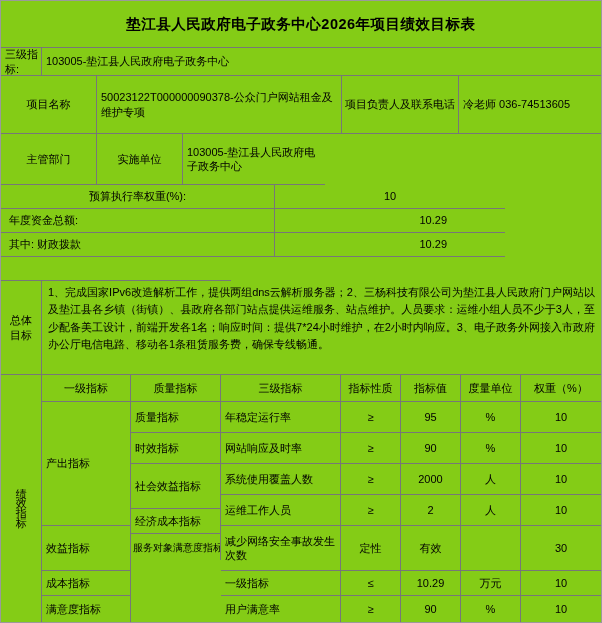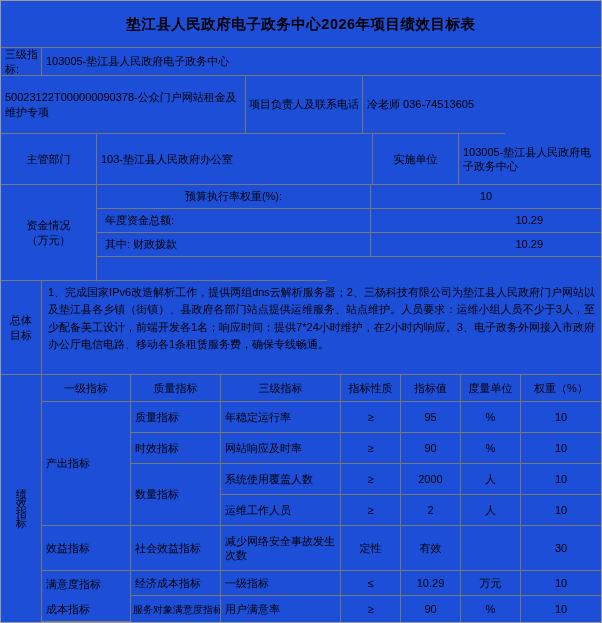--- a/index.html
+++ b/index.html
@@ -1,18 +1,18 @@
 <!DOCTYPE html>
 <html><head>
 <meta charset="utf-8">
 <style>
   * { margin:0; padding:0; box-sizing:border-box; }
   html,body { width:602px; height:623px; }
   body { font-family:"Liberation Sans","DejaVu Sans",sans-serif; background:#fff; color:#000; }
-  .page { width:602px; height:623px; border:1px solid #9a9a9a; background:#1d4ed8; overflow:hidden; }
+  .page { width:602px; height:623px; border:1px solid #9a9a9a; background:#84cc16; overflow:hidden; }
   .title { height:46px; display:flex; align-items:center; justify-content:center;
            font-weight:bold; font-size:14.5px; letter-spacing:0.5px; }
   .tbl { width:600px; border-top:1px solid #777; }
   .tr { display:flex; }
   .td { display:flex; align-items:center; font-size:11px; line-height:1.3;
         padding:2px 4px; border-right:1px solid #777; border-bottom:1px solid #777; overflow:hidden; }
   .center { justify-content:center; text-align:center; }
   .left   { justify-content:flex-start; text-align:left; }
   .right  { justify-content:flex-end; text-align:right; }
   .last { border-right:none; }
@@ -32,35 +32,33 @@
   <div class="title">垫江县人民政府电子政务中心2026年项目绩效目标表</div>
 
   <div class="tbl">
 
     <div class="tr" style="height:28px">
       <div class="td left" style="width:41px;padding:2px 1px 2px 4px">三级指标:</div>
       <div class="td left last" style="width:559px">103005-垫江县人民政府电子政务中心</div>
     </div>
 
     <div class="tr" style="height:58px">
+      <div class="td center" style="width:96px">项目名称</div>
       <div class="td left brk" style="width:245px">50023122T000000090378-公众门户网站租金及维护专项</div>
       <div class="td center" style="width:117px;padding:2px 1px">项目负责人及联系电话</div>
       <div class="td left last" style="width:142px">冷老师 036-74513605</div>
     </div>
 
     <div class="tr" style="height:51px">
       <div class="td center" style="width:96px">主管部门</div>
-      <div class="td left" style="width:276px">103-垫江县人民政府办公室</div>
       <div class="td center" style="width:86px">实施单位</div>
       <div class="td left brk last" style="width:142px">103005-垫江县人民政府电子政务中心</div>
     </div>
 
     <div class="tr" style="height:96px">
-      <div class="td center pre" style="width:96px">资金情况
-（万元）</div>
       <div style="width:504px">
         <div class="tr" style="height:24px">
           <div class="td center" style="width:274px">预算执行率权重(%):</div>
           <div class="td center last" style="width:230px">10</div>
         </div>
         <div class="tr" style="height:24px">
           <div class="td left" style="width:274px;padding-left:8px">年度资金总额:</div>
           <div class="td right last" style="width:230px;padding-right:58px">10.29</div>
         </div>
         <div class="tr" style="height:24px">
@@ -91,28 +89,27 @@
           <div class="td center" style="width:60px">指标值</div>
           <div class="td center" style="width:60px">度量单位</div>
           <div class="td center last" style="width:80px">权重（%）</div>
         </div>
 
         <div style="display:flex">
 
           <div style="width:89px">
             <div class="td left" style="height:124px">产出指标</div>
             <div class="td left" style="height:45px">效益指标</div>
+            <div class="td left" style="height:25px">成本指标</div>
             <div class="td left bot" style="height:26px">满意度指标</div>
-            <div class="td left" style="height:25px">成本指标</div>
           </div>
 
           <div style="width:90px">
             <div class="td left" style="height:31px">质量指标</div>
             <div class="td left" style="height:31px">时效指标</div>
-            <div class="td left" style="height:62px">数量指标</div>
             <div class="td left" style="height:45px">社会效益指标</div>
             <div class="td left" style="height:25px">经济成本指标</div>
             <div class="td left bot tight" style="height:26px">服务对象满意度指标</div>
           </div>
 
           <div style="width:380px">
             <div class="tr" style="height:31px">
               <div class="td left" style="width:120px">年稳定运行率</div>
               <div class="td center" style="width:60px">≥</div>
               <div class="td center" style="width:60px">95</div>

